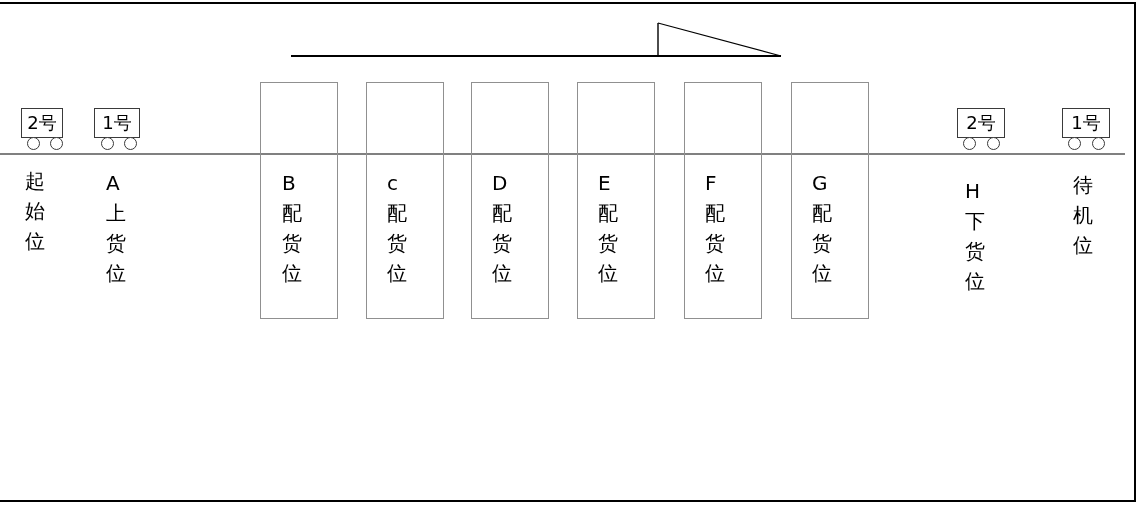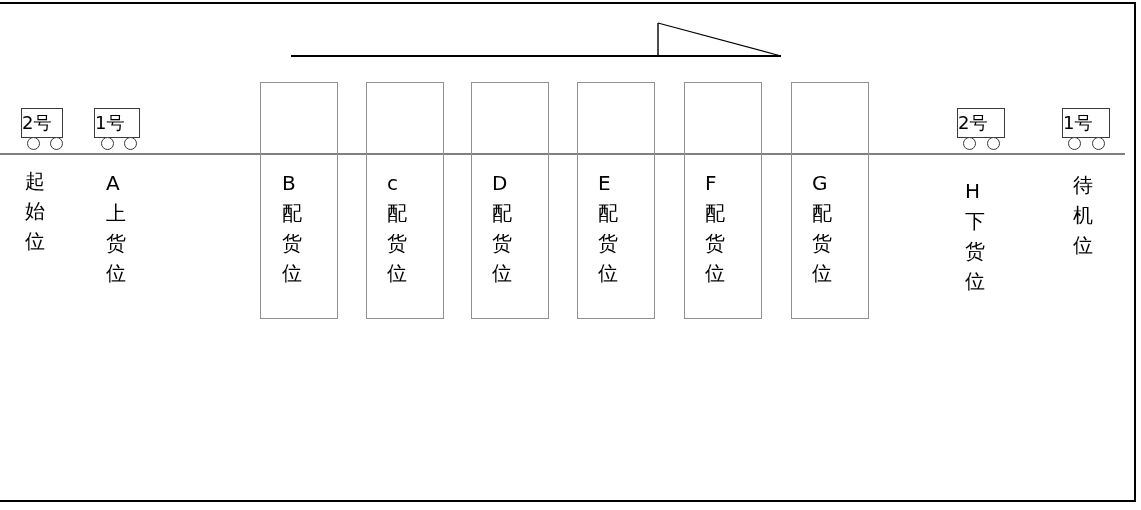--- a/index.html
+++ b/index.html
@@ -60,20 +60,21 @@
     color: #000000;
     text-align: left;
   }
   
   .cart {
     position: absolute;
     top: 108px;
     height: 30px;
     border: 1px solid #3a3a3a;
     background: #ffffff;
+    text-align: center;
     font-size: 18px;
     line-height: 27px;
     color: #000000;
   }
   .wheel {
     position: absolute;
     bottom: -13px;
     width: 13px; height: 13px;
     border: 1px solid #3a3a3a;
     border-radius: 50%;

